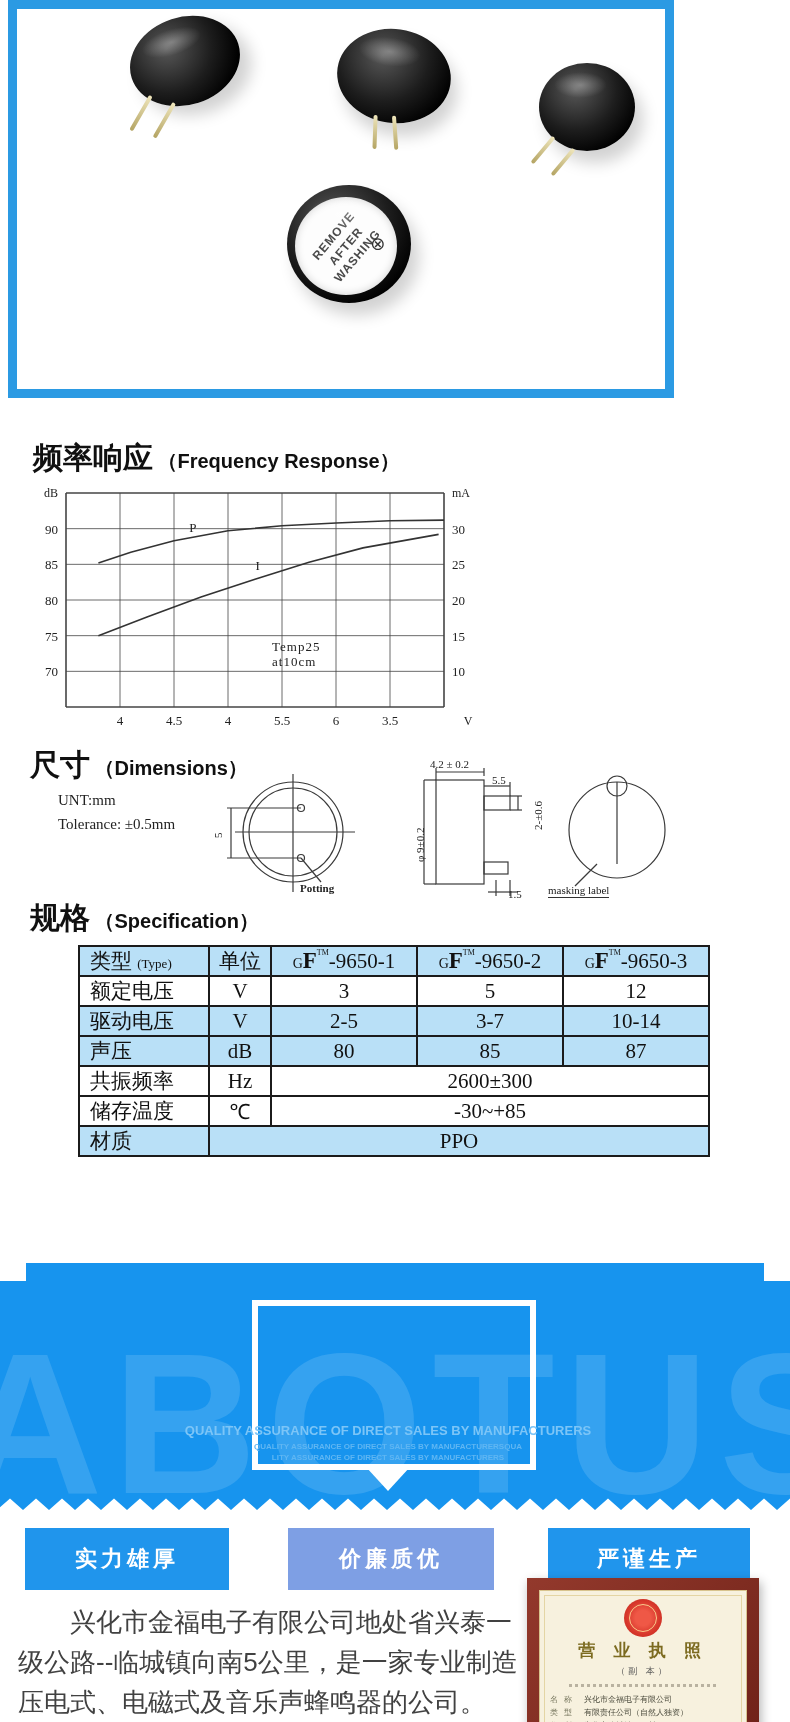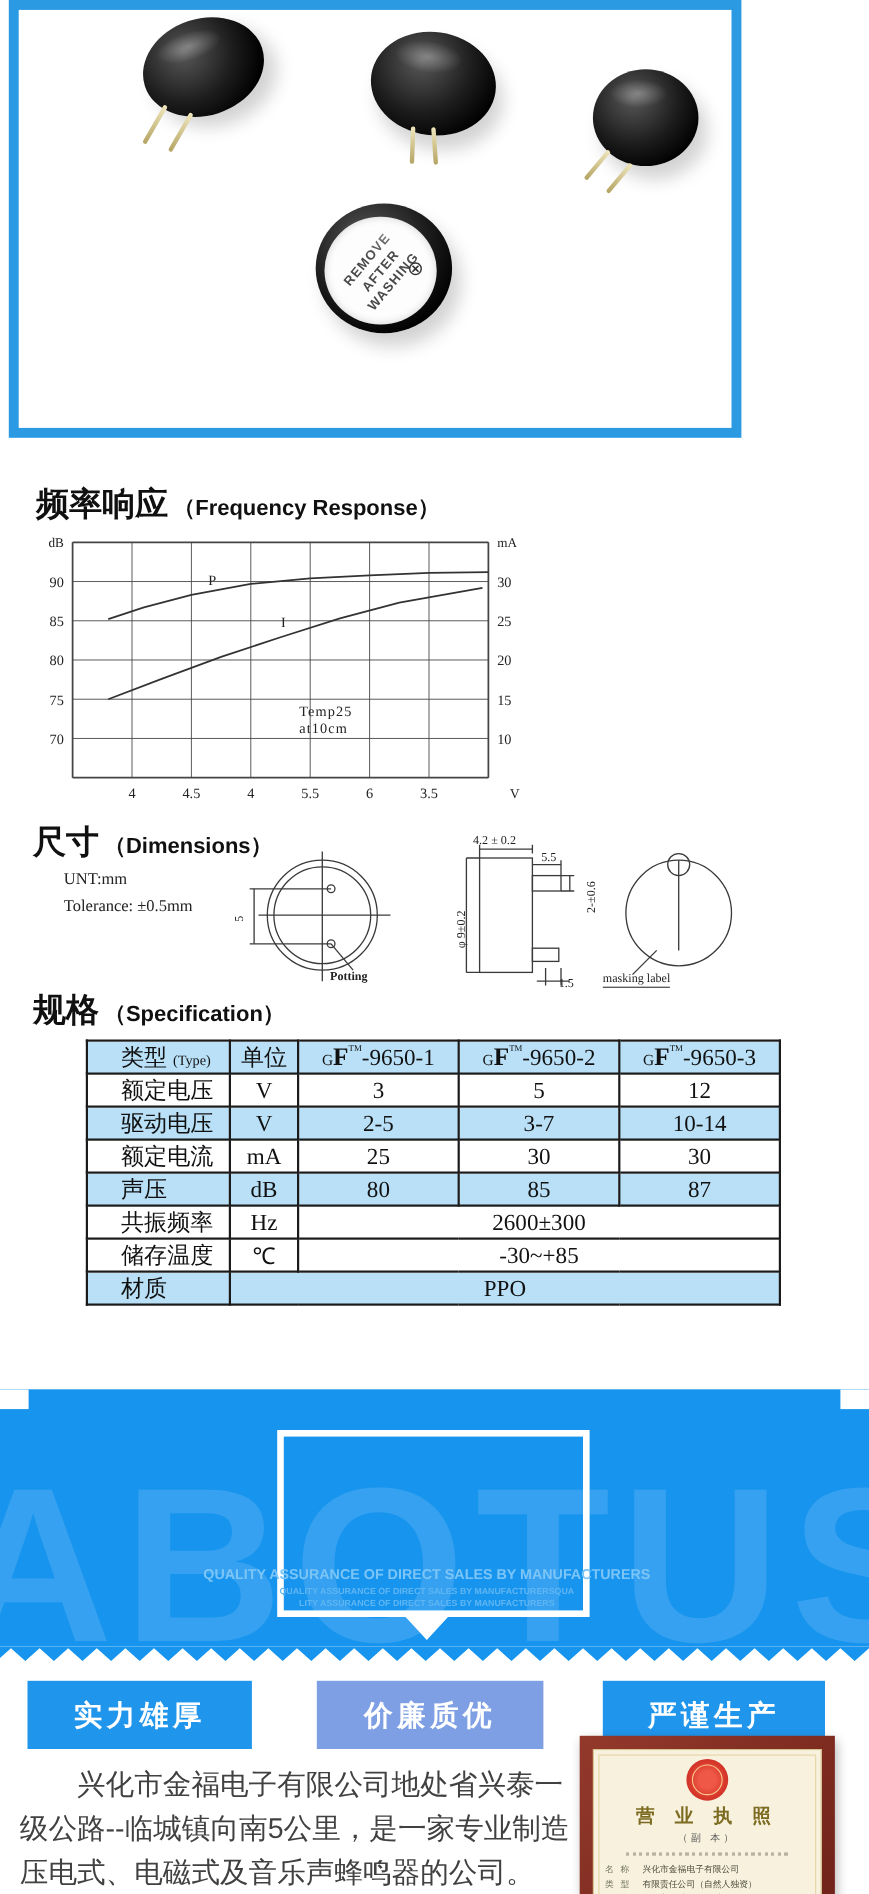--- a/index.html
+++ b/index.html
@@ -48,21 +48,21 @@
   .dim-label{position:absolute;font-family:"Liberation Serif",serif;font-size:11px;color:#222;white-space:nowrap;}
   .rot{transform:rotate(-90deg);transform-origin:left top;}
   .drawing{position:absolute;}
   .drawing line,.drawing circle,.drawing rect,.drawing path{stroke:#3a3a3a;fill:none;stroke-width:1.2;}
 
   
   #spec{position:absolute;left:78px;top:945px;width:630px;border-collapse:collapse;
         table-layout:fixed;font-family:"Liberation Serif",serif;}
   #spec td{border:2px solid #1b1b1b;height:27px;font-size:21px;color:#111;
         text-align:center;padding:0;overflow:hidden;}
-  #spec td.name{text-align:left;padding-left:30px;}
+  #spec td.name{text-align:left;padding-left:10px;}
   #spec tr.blue{background:#b9e0f7;}
   #spec .type-sub{font-size:13px;}
   #spec .bg{font-size:14px;}
   #spec .bf{font-size:23px;font-weight:bold;}
   #spec .btm{font-size:8px;vertical-align:top;}
 
   
   #band{left:0;top:1263px;width:790px;height:234px;background:#1794ee;overflow:hidden;}
   #band::before,#band::after{content:"";position:absolute;top:0;width:26px;height:18px;background:#fff;}
   #band::before{left:0;} #band::after{right:0;}
@@ -76,21 +76,21 @@
         font-size:13px;font-weight:bold;color:#7cc5f7;}
   .subline{position:absolute;left:388px;transform:translateX(-50%);white-space:nowrap;
         font-size:8px;font-weight:bold;color:#5fb6f3;}
   #sub1{top:179px;} #sub2{top:190px;}
   .down-tri{position:absolute;left:366px;top:204px;width:0;height:0;
         border-left:22px solid transparent;border-right:22px solid transparent;border-top:24px solid #fff;}
   #teeth{left:0;top:1497px;width:790px;height:13px;}
 
   
   .feat{position:absolute;top:1528px;height:62px;display:flex;align-items:center;justify-content:center;
-        color:#fff;font-size:26px;font-weight:bold;letter-spacing:4px;cursor:pointer;}
+        color:#fff;font-size:22px;font-weight:bold;letter-spacing:4px;cursor:pointer;}
   #feat1{left:25px;width:204px;background:#2095ec;}
   #feat2{left:288px;width:206px;background:#7e9fe4;}
   #feat3{left:548px;width:202px;background:#2095ec;}
   #intro{left:18px;top:1602px;width:500px;font-size:26px;line-height:40px;color:#414141;text-indent:2em;}
 
   
   #license{left:527px;top:1578px;width:232px;height:210px;
         background:linear-gradient(135deg,#93392c,#6b1f16);box-shadow:2px 4px 10px rgba(0,0,0,.3);}
   #license .paper{position:absolute;inset:12px;background:#f7f1de;border:1px solid #d8c48e;overflow:hidden;}
   #license .paper-inner{position:absolute;inset:4px;border:1px solid #e4d5a4;}
@@ -265,27 +265,20 @@
         <td>5</td>
         <td>12</td>
       </tr>
       <tr class="blue">
         <td class="name">驱动电压</td>
         <td>V</td>
         <td>2-5</td>
         <td>3-7</td>
         <td>10-14</td>
       </tr>
-      <tr>
-        <td class="name">额定电流</td>
-        <td>mA</td>
-        <td>25</td>
-        <td>30</td>
-        <td>30</td>
-      </tr>
       <tr class="blue">
         <td class="name">声压</td>
         <td>dB</td>
         <td>80</td>
         <td>85</td>
         <td>87</td>
       </tr>
       <tr>
         <td class="name">共振频率</td>
         <td>Hz</td>

